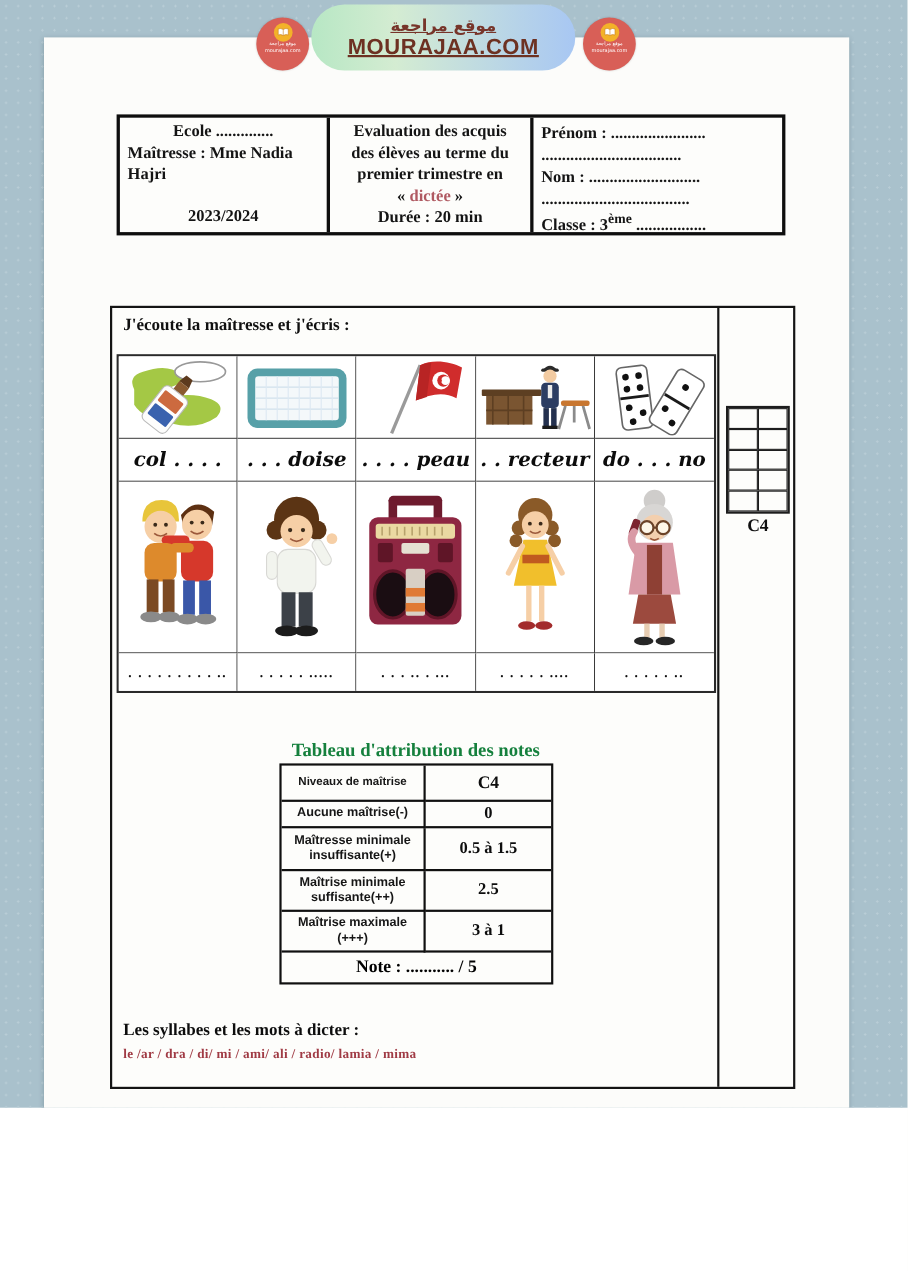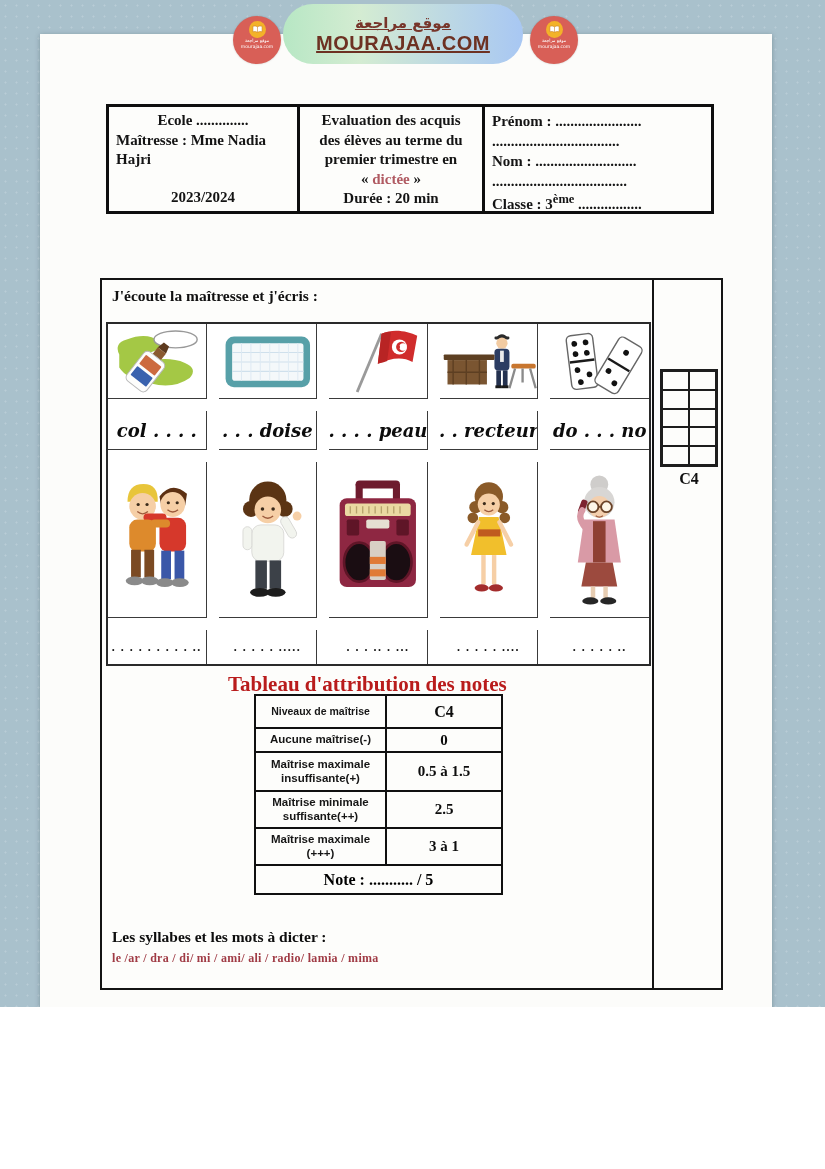--- a/index.html
+++ b/index.html
@@ -46,37 +46,37 @@
   
   .main-box {
     position:absolute; left:100px; top:278px; width:623px; height:712px;
     border:2px solid #141414; background:#fdfdfb;
   }
   .v-divider { position:absolute; left:550px; top:0; width:2px; height:100%; background:#141414; }
   .instruction { position:absolute; left:10px; top:7px; font-weight:bold; font-size:15.5px; color:#101010; }
   .img-table {
     position:absolute; left:4px; top:42px; width:545px;
     display:grid; grid-template-columns:repeat(5,1fr); grid-template-rows:75px 39px 156px 34px;
-    border:2px solid #2a2a2a; background:#fff;gap:12px;
+    border:2px solid #2a2a2a; background:#fff;
   }
   .cell { border-right:1.5px solid #3a3a3a; border-bottom:1.5px solid #3a3a3a; display:flex; align-items:center; justify-content:center; overflow:hidden; background:#fff; }
   .cell.lastc { border-right:none; }
   .cell.lastr { border-bottom:none; }
   .word-cell { font-family:"DejaVu Serif",serif; font-style:italic; font-weight:bold; font-size:18px; color:#0c0c0c; white-space:nowrap; }
   .dots-cell { font-weight:bold; font-size:12px; letter-spacing:1.5px; color:#111; white-space:nowrap; }
   
   .score-grid {
     position:absolute; left:558px; top:89px; width:58px; height:98px;
     display:grid; grid-template-columns:1fr 1fr; grid-template-rows:repeat(5,1fr);
     border:2px solid #1d1d1d; background:#fdfdfb;
   }
   .score-grid > div { border:1px solid #1d1d1d; }
   .c4-label { position:absolute; left:558px; top:190px; width:58px; text-align:center; font-weight:bold; font-size:16px; color:#101010; }
   
-  .notes-title { position:absolute; left:126px; top:392px; width:300px; text-align:left; font-weight:bold; font-size:21px; color:#b91c1c; }
+  .notes-title { position:absolute; left:126px; top:392px; width:300px; text-align:center; font-weight:bold; font-size:17px; color:#15803d; }
   .notes-table {
     position:absolute; left:152px; top:414px; width:249px;
     display:grid; grid-template-columns:131px 1fr;
     grid-template-rows:33px 24px 39px 37px 37px 27px;
     border:2.5px solid #101010; background:#fdfdfb;
   }
   .n-cell { border-right:2px solid #101010; border-bottom:2px solid #101010; display:flex; align-items:center; justify-content:center; text-align:center; padding:1px 4px; }
   .n-cell.r { border-right:none; }
   .n-level { font-family:"Liberation Sans",sans-serif; font-weight:bold; font-size:11.5px; color:#161616; line-height:1.15; }
   .n-level.small { font-size:10.5px; }
@@ -354,21 +354,21 @@
         <div></div>
     </div>
     <div class="c4-label">C4</div>
 
     <div class="notes-title">Tableau d'attribution des notes</div>
     <div class="notes-table">
       <div class="n-cell n-level small">Niveaux de maîtrise</div>
       <div class="n-cell r n-score big">C4</div>
       <div class="n-cell n-level">Aucune maîtrise(-)</div>
       <div class="n-cell r n-score">0</div>
-      <div class="n-cell n-level">Maîtrise maximale insuffisante(+)</div>
+      <div class="n-cell n-level">Maîtresse minimale insuffisante(+)</div>
       <div class="n-cell r n-score">0.5 à 1.5</div>
       <div class="n-cell n-level">Maîtrise minimale suffisante(++)</div>
       <div class="n-cell r n-score">2.5</div>
       <div class="n-cell n-level">Maîtrise maximale (+++)</div>
       <div class="n-cell r n-score">3 à 1</div>
       <div class="n-cell r note-row">Note : ........... / 5</div>
     </div>
 
     <div class="syll-label">Les syllabes et les mots à dicter :</div>
     <div class="syll-text">le /ar / dra / di/ mi / ami/ ali / radio/ lamia / mima</div>

